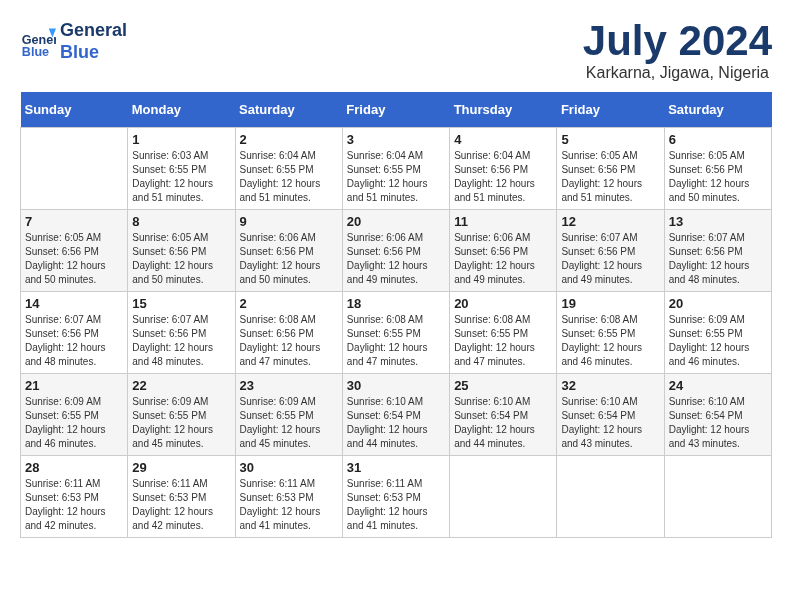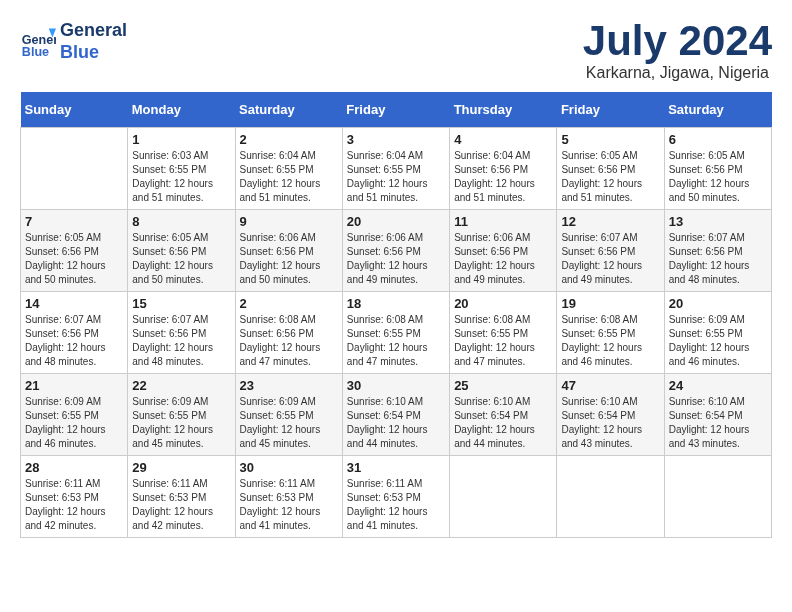--- a/index.html
+++ b/index.html
@@ -328,21 +328,21 @@
       </td>
         <td>
         <span class="day-number">25</span>
         <div class="day-info">
           <span>Sunrise: 6:10 AM</span><br>
           <span>Sunset: 6:54 PM</span><br>
           <span>Daylight: 12 hours and 44 minutes.</span>
         </div>
       </td>
         <td>
-        <span class="day-number">47</span>
+        <span class="day-number">32</span>
         <div class="day-info">
           <span>Sunrise: 6:10 AM</span><br>
           <span>Sunset: 6:54 PM</span><br>
           <span>Daylight: 12 hours and 43 minutes.</span>
         </div>
       </td>
         <td>
         <span class="day-number">24</span>
         <div class="day-info">
           <span>Sunrise: 6:10 AM</span><br>

